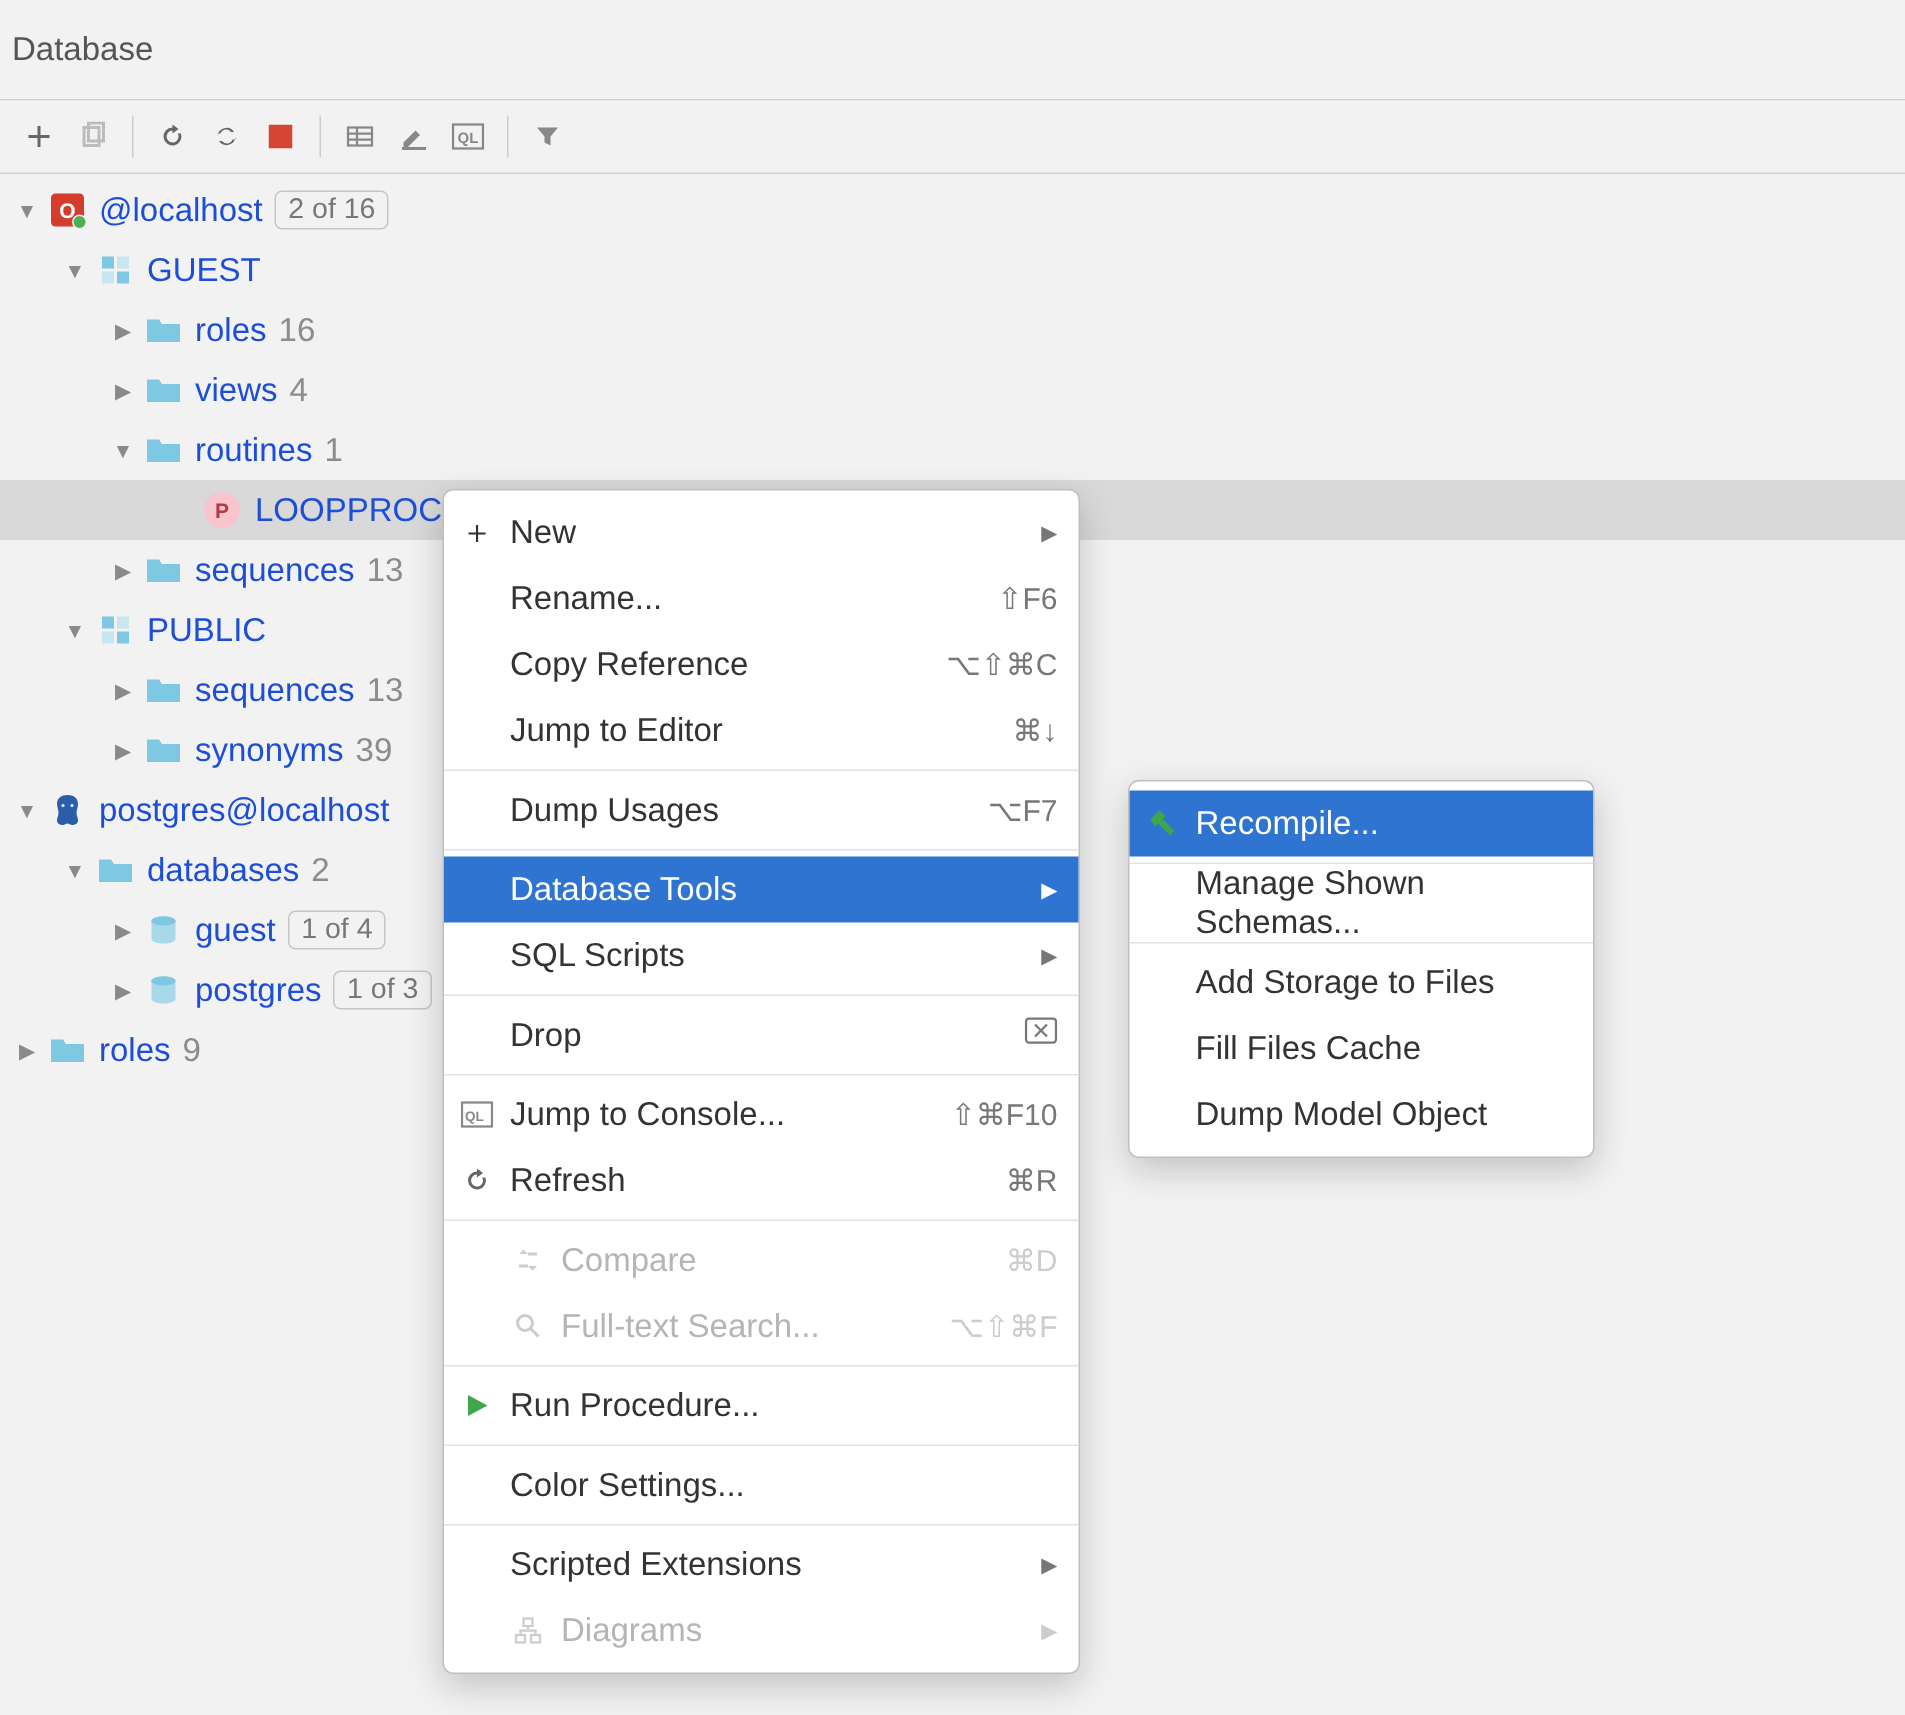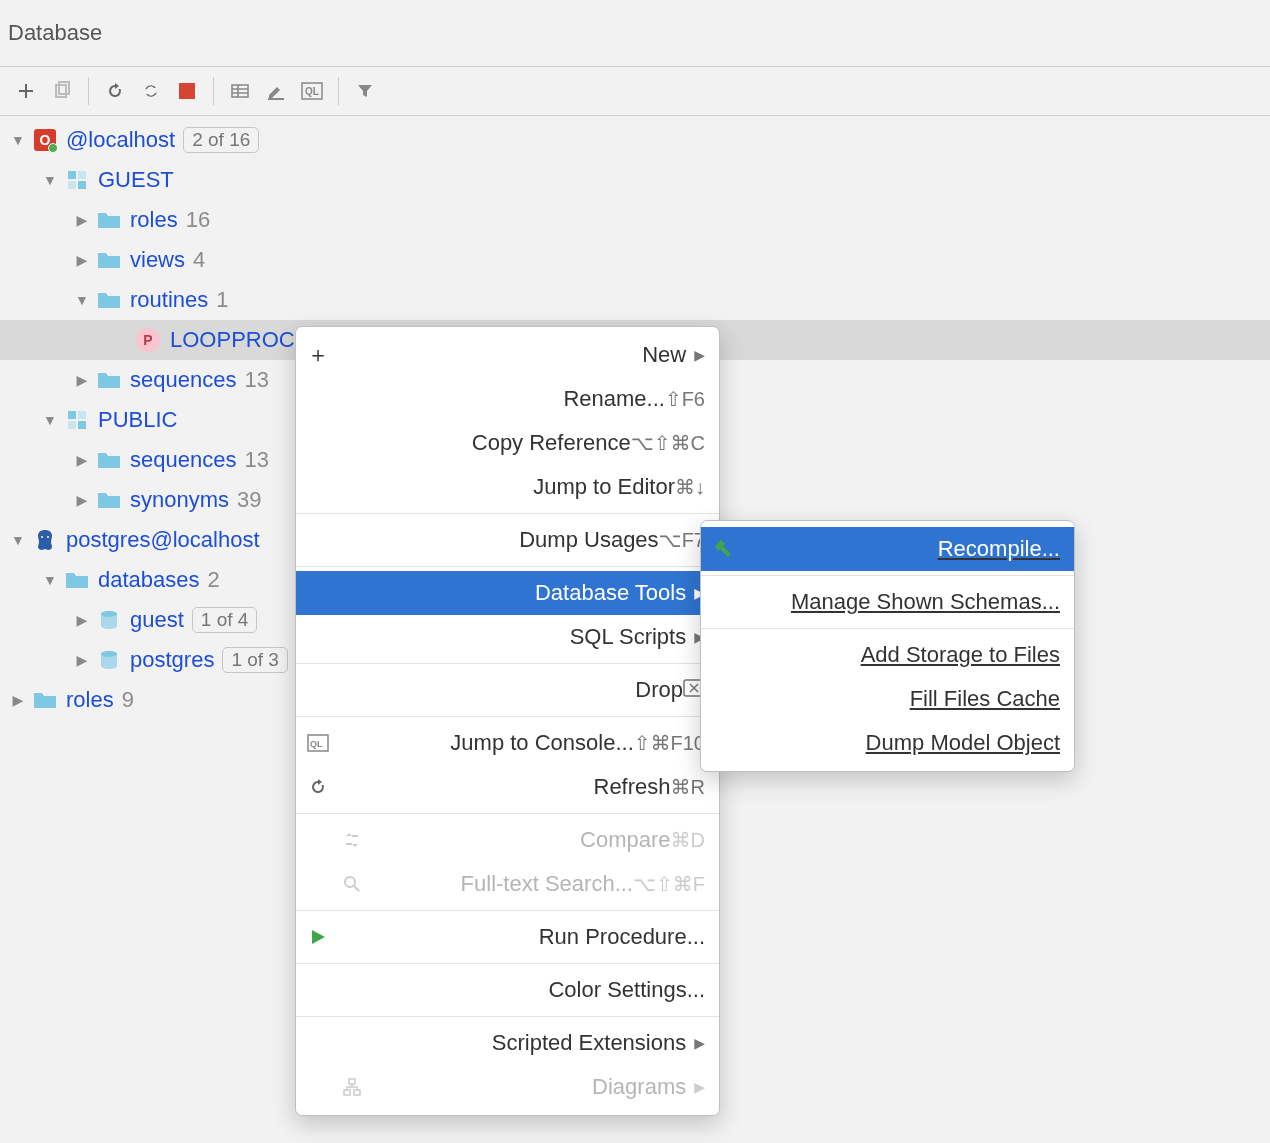--- a/index.html
+++ b/index.html
@@ -17,26 +17,26 @@
 .folder-icon svg { fill: #7ec8e3; }
 .db-icon svg { fill: #7ec8e3; }
 .schema-icon svg { fill: #7ec8e3; }
 .label { color: #1d4ed8; }
 .count-plain { color: #8c8c8c; margin-left: 8px; }
 .badge { display: inline-block; border: 1px solid #c6c6c6; border-radius: 5px; padding: 1px 8px; color: #777; font-size: 19px; margin-left: 8px; }
 .return-type { color: #a0a0a0; margin-left: 12px; }
 .proc-icon { width: 24px; height: 24px; border-radius: 50%; background: #f9c4ce; color: #b23a4a; font-size: 14px; font-weight: bold; display: flex; align-items: center; justify-content: center; margin-right: 10px; }
 .menu { position: absolute; background: #fff; border: 1px solid #bfbfbf; border-radius: 7px; box-shadow: 0 8px 24px rgba(0,0,0,0.2); padding: 6px 0; }
 .menu1 { left: 295px; top: 326px; width: 425px; }
-.menu2 { left: 700px; top: 520px; width: 375px; text-decoration: underline; }
+.menu2 { left: 752px; top: 520px; width: 311px; }
 .mitem { display: flex; align-items: center; height: 44px; padding: 0 14px 0 10px; cursor: default; }
 .mitem.selected-menu { background: #2f74d0; color: #fff; }
 .mitem.disabled { color: #b5b5b5; padding-left: 44px; }
 .mitem .mi-icon { width: 24px; height: 24px; margin-right: 10px; display: flex; align-items: center; justify-content: center; flex-shrink: 0; }
-.mitem .mi-label { flex: 1; text-align: right; }
+.mitem .mi-label { flex: 1; }
 .mitem .mi-shortcut { color: #777; font-size: 20px; }
 .mitem .mi-sub { color: #777; font-size: 14px; margin-left: 8px; }
 .mitem.selected-menu .mi-sub { color: #fff; }
 .msep { height: 1px; background: #e2e2e2; margin: 4px 0; }
 .green-play svg polygon { fill: #3fa74a; }
 .oracle-box { width: 22px; height: 22px; background: #d43c2e; display: flex; align-items: center; justify-content: center; color: #fff; font-size: 14px; font-weight: bold; border-radius: 3px; position: relative; }
 .oracle-box::after { content: ""; position: absolute; right: -2px; bottom: -2px; width: 8px; height: 8px; border-radius: 50%; background: #4caf50; border: 1.5px solid #f2f2f2; }
 .elephant { width: 24px; height: 24px; }
 </style>
 </head>

